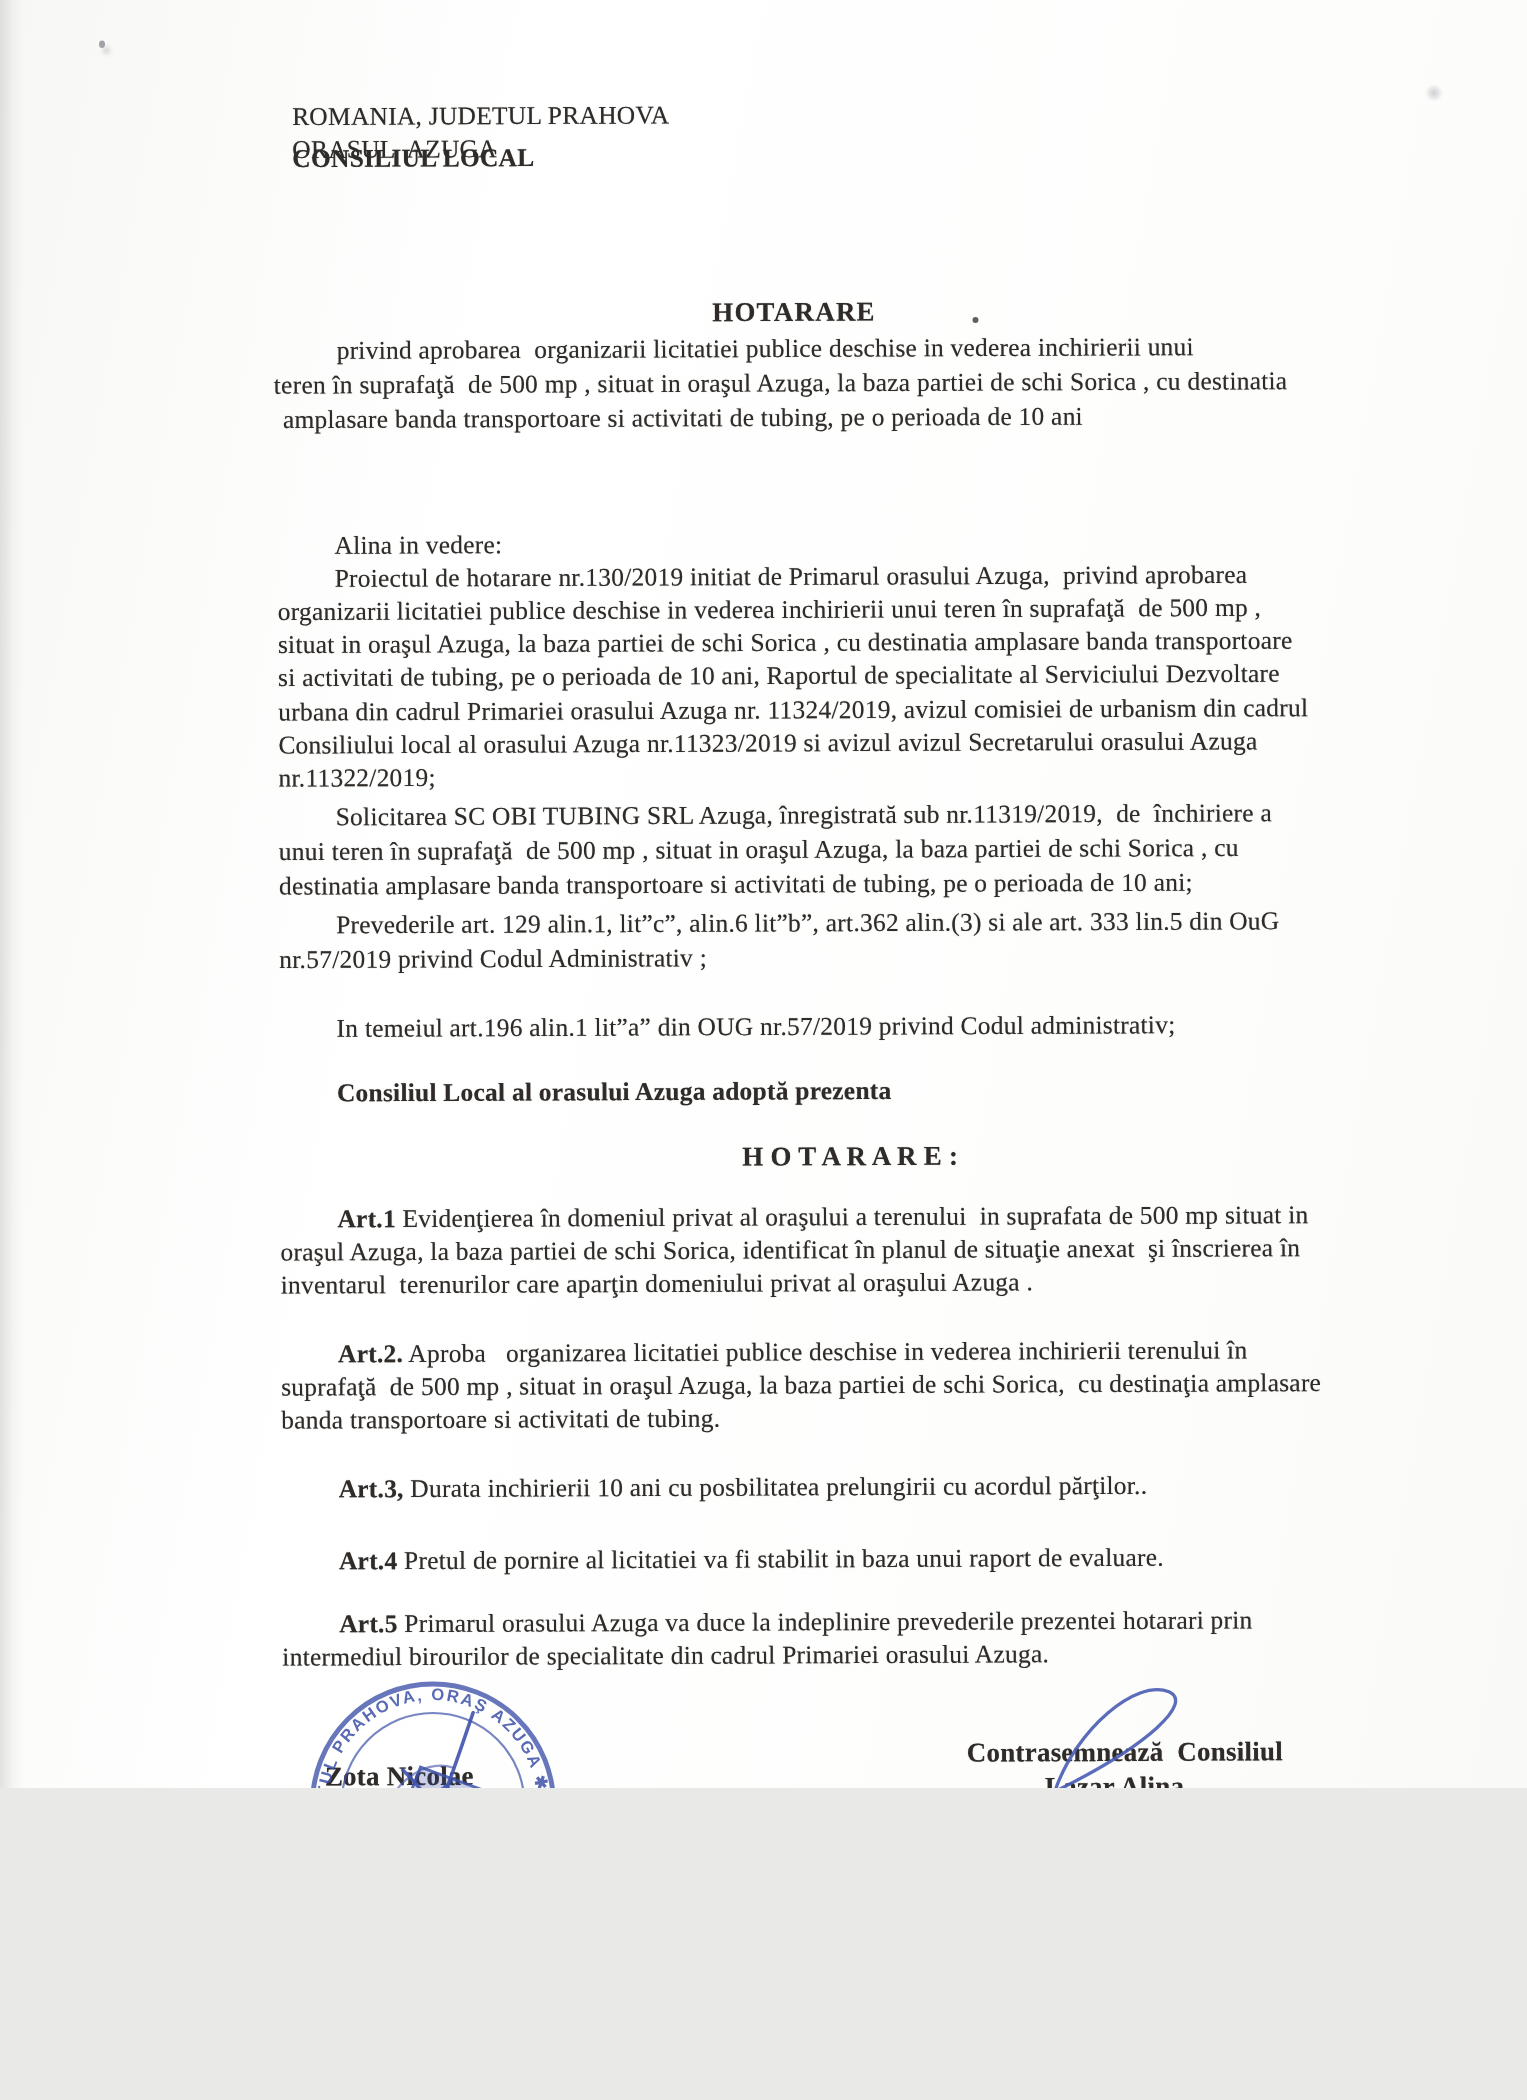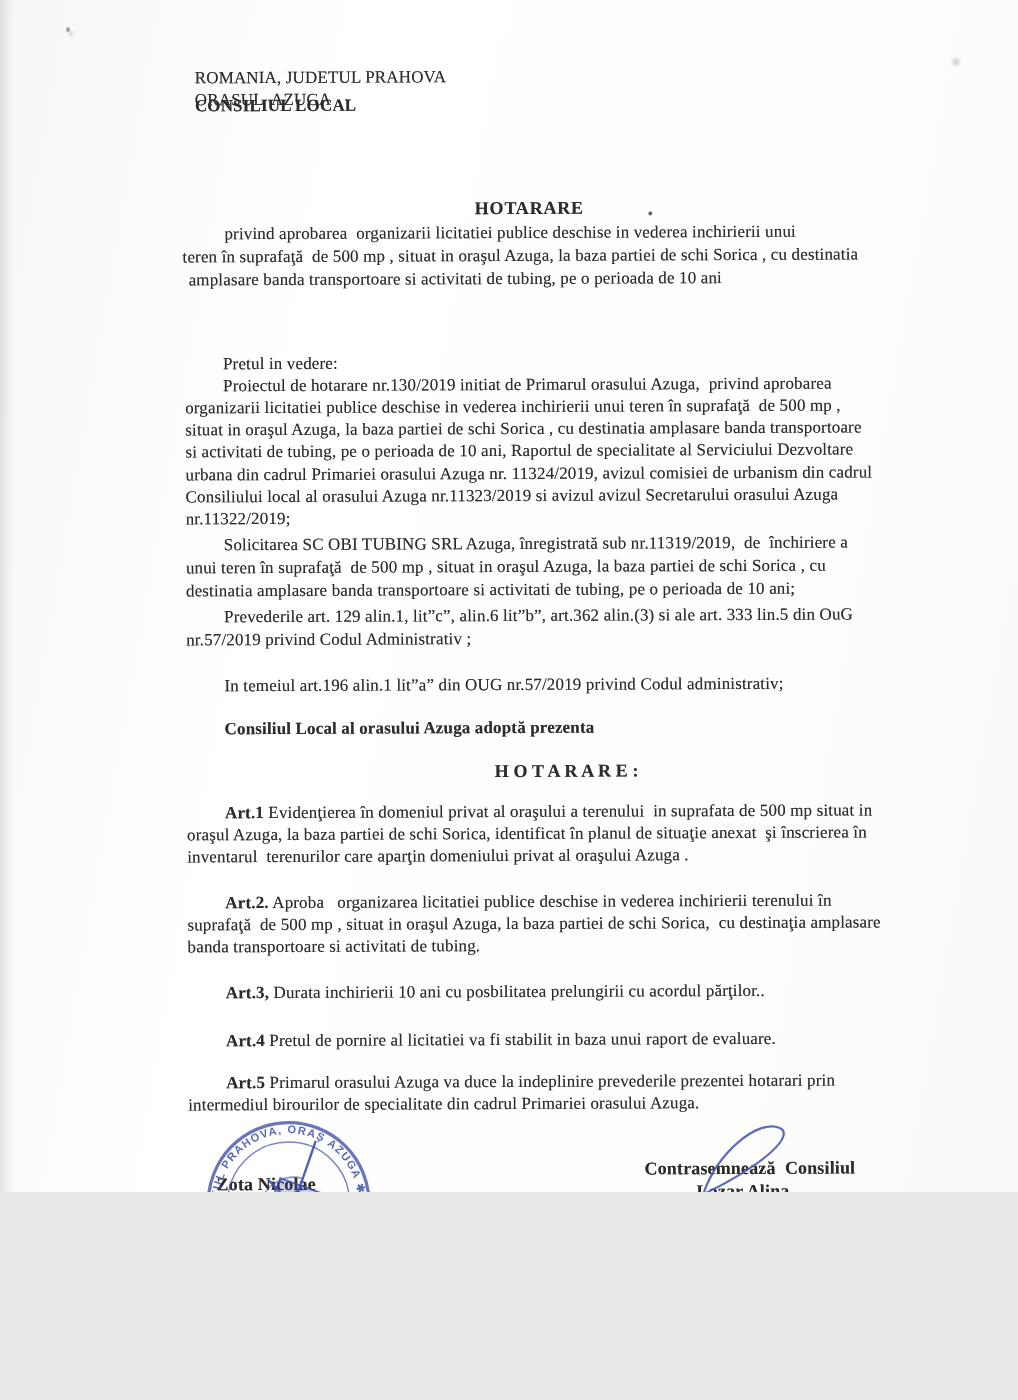--- a/index.html
+++ b/index.html
@@ -38,21 +38,21 @@
     <div class="l" style="left:197px;top:66px">ROMANIA, JUDETUL PRAHOVA</div>
     <div class="l" style="left:197px;top:88px">ORASUL  AZUGA</div>
     <div class="l b" style="left:197px;top:94px">CONSILIUL LOCAL</div>
 
     <div class="l b big" style="left:186px;top:197px;width:690px;text-align:center;letter-spacing:.8px">HOTARARE</div>
     <div class="titledot"></div>
     <div class="l" style="left:226px;top:222px">privind aprobarea  organizarii licitatiei publice deschise in vederea inchirierii unui</div>
     <div class="l" style="left:184px;top:245px">teren în suprafaţă  de 500 mp , situat in oraşul Azuga, la baza partiei de schi Sorica , cu destinatia</div>
     <div class="l" style="left:190px;top:268px">amplasare banda transportoare si activitati de tubing, pe o perioada de 10 ani</div>
 
-    <div class="l" style="left:224px;top:352px">Pretul in vedere:</div>
+    <div class="l" style="left:224px;top:352px">Alina in vedere:</div>
 
     <div class="l" style="left:224px;top:374px">Proiectul de hotarare nr.130/2019 initiat de Primarul orasului Azuga,  privind aprobarea</div>
     <div class="l" style="left:186px;top:396px">organizarii licitatiei publice deschise in vederea inchirierii unui teren în suprafaţă  de 500 mp ,</div>
     <div class="l" style="left:186px;top:418px">situat in oraşul Azuga, la baza partiei de schi Sorica , cu destinatia amplasare banda transportoare</div>
     <div class="l" style="left:186px;top:440px">si activitati de tubing, pe o perioada de 10 ani, Raportul de specialitate al Serviciului Dezvoltare</div>
     <div class="l" style="left:186px;top:463px">urbana din cadrul Primariei orasului Azuga nr. 11324/2019, avizul comisiei de urbanism din cadrul</div>
     <div class="l" style="left:186px;top:485px">Consiliului local al orasului Azuga nr.11323/2019 si avizul avizul Secretarului orasului Azuga</div>
     <div class="l" style="left:186px;top:507px">nr.11322/2019;</div>
 
     <div class="l" style="left:224px;top:533px">Solicitarea SC OBI TUBING SRL Azuga, înregistrată sub nr.11319/2019,  de  închiriere a</div>

